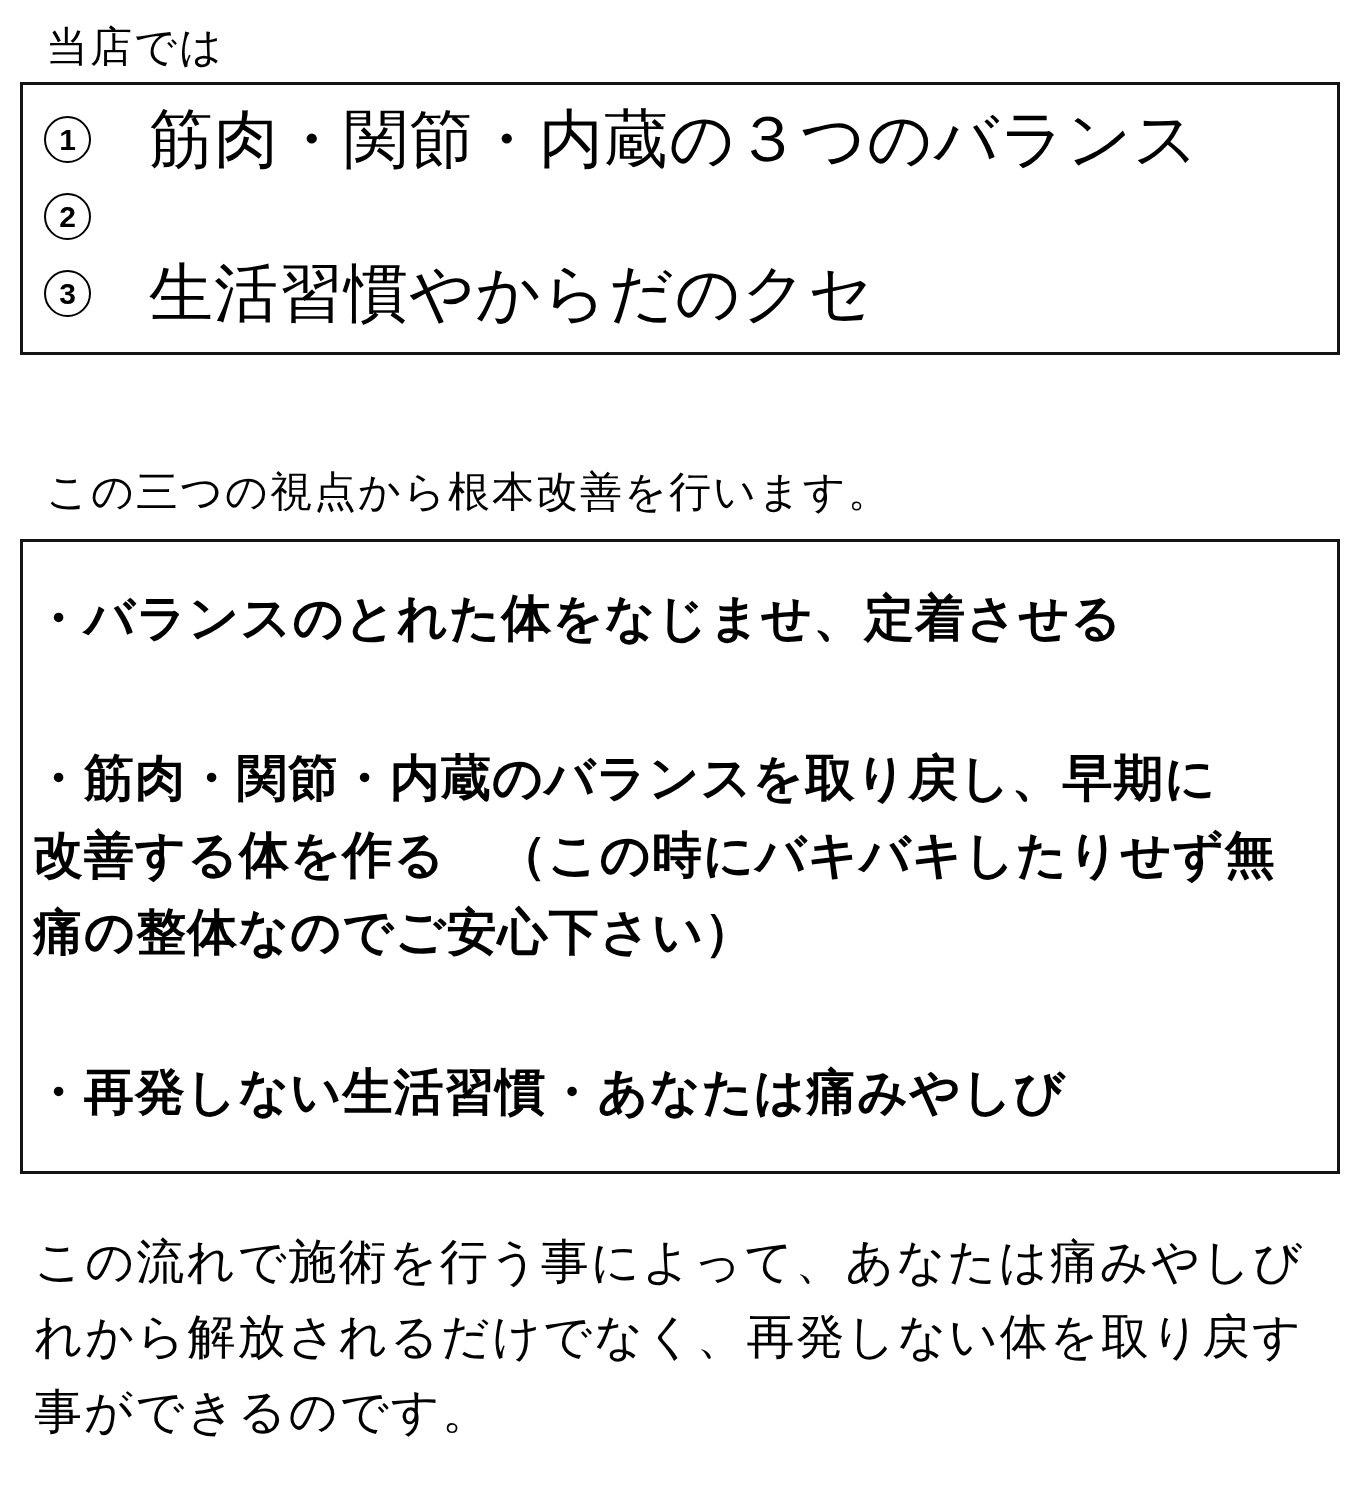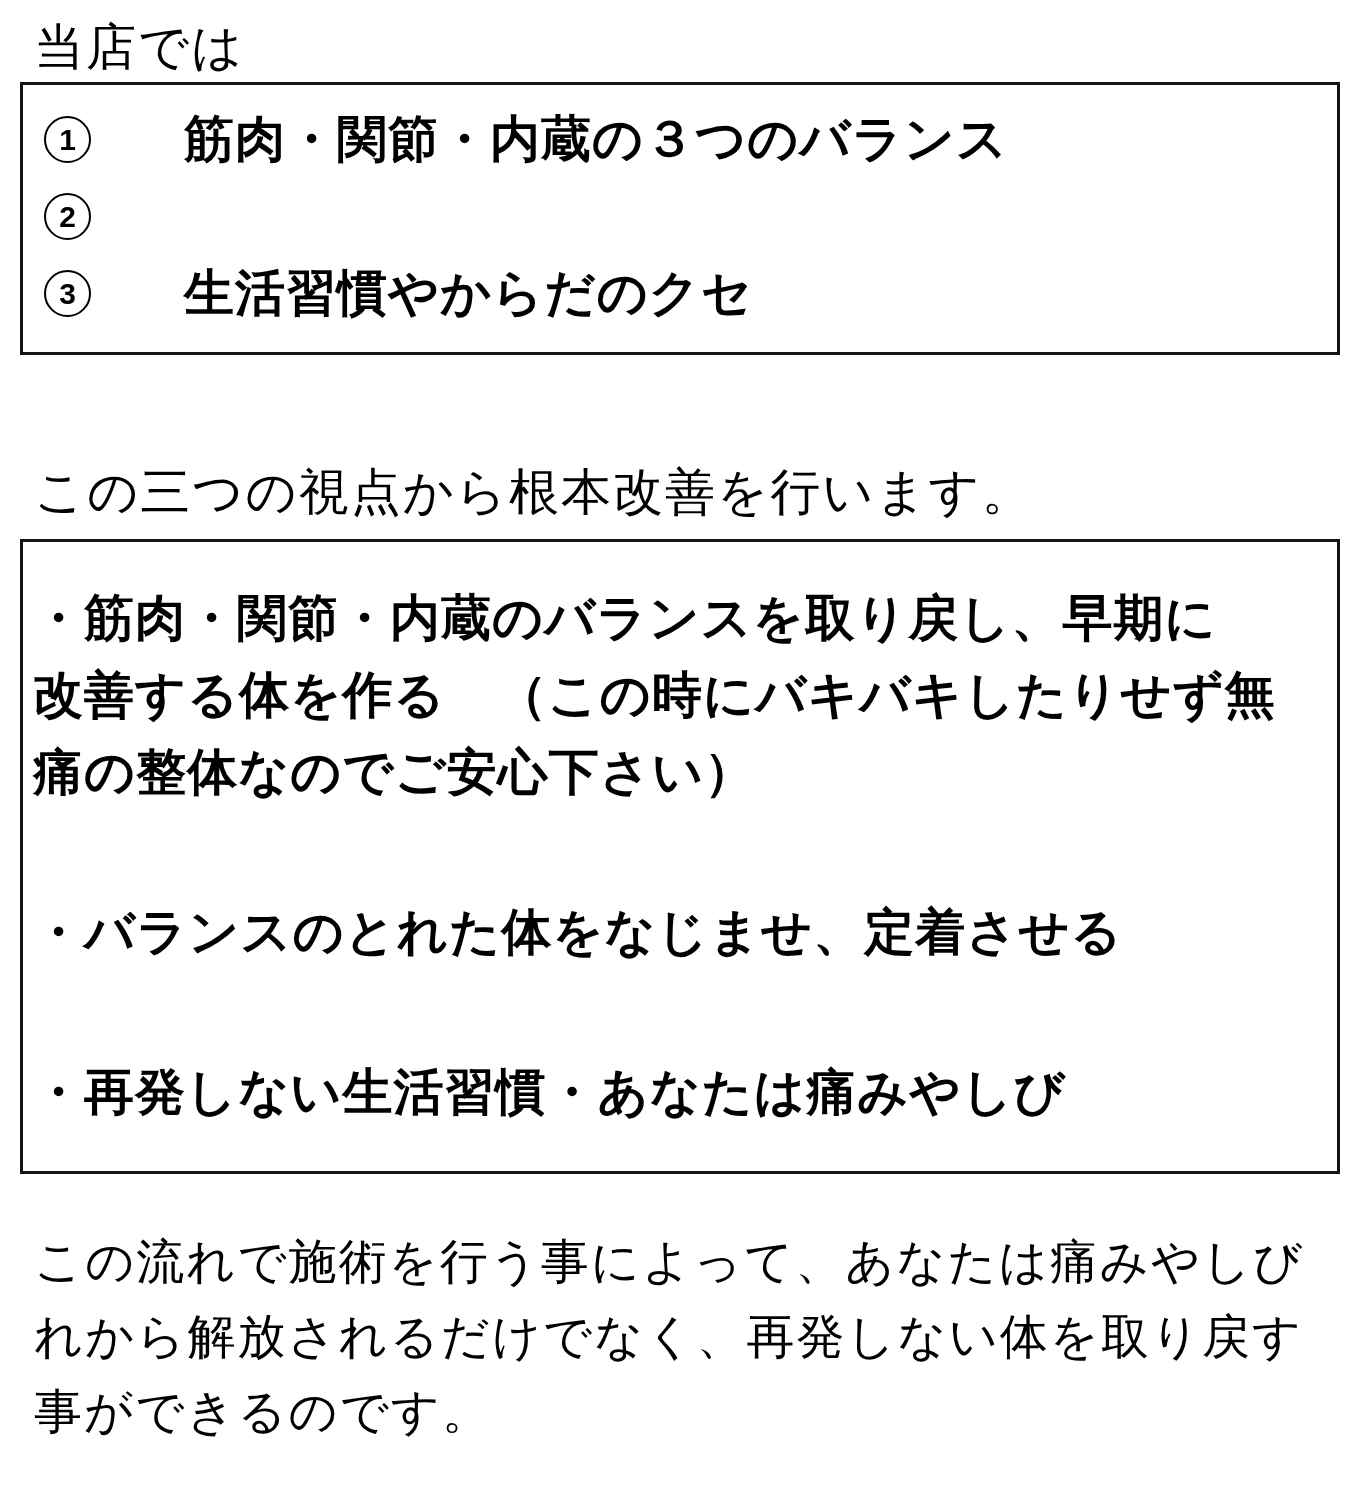--- a/index.html
+++ b/index.html
@@ -7,22 +7,22 @@
   body {
     width: 1366px;
     min-height: 1511px;
     background: #ffffff;
     color: #000000;
     font-family: "Liberation Sans", sans-serif;
     padding: 12px 24px 52px 20px;
   }
 
   .heading {
-    margin: 0 0 0 14px;
-    font-size: 50px;
+    margin: 0 0 0 26px;
+    font-size: 42px;
     font-weight: 400;
     line-height: 70px;
     letter-spacing: 2px;
     white-space: nowrap;
   }
   .heading--sub {
     margin-top: 106px;
     margin-bottom: 16px;
     line-height: 62px;
   }
@@ -46,25 +46,24 @@
     border: 2.5px solid #000000;
     border-radius: 50%;
     display: flex;
     align-items: center;
     justify-content: center;
     font-size: 30px;
     font-weight: 700;
     margin-right: 58px;
   }
   .point-label {
-    font-size: 50px;
-    font-weight: 700;
+    font-size: 64px;
+    font-weight: 400;
     letter-spacing: 1px;
     white-space: nowrap;
-    margin-left: 35px;
   }
 
   .box--process { padding: 38px 12px 40px 10px; }
   .bullet {
     margin: 0;
     font-size: 50px;
     font-weight: 800;
     line-height: 77px;
     letter-spacing: 1px;
     white-space: pre-line;
@@ -108,25 +107,25 @@
       </span>
       <span class="point-label">生活習慣やからだのクセ</span>
     </div>
 
   </div>
 
   <p class="heading heading--sub">この三つの視点から根本改善を行います。</p>
 
   <div class="box box--process">
 
+    <p class="bullet">・バランスのとれた体をなじませ、定着させる</p>
+
     <p class="bullet">・筋肉・関節・内蔵のバランスを取り戻し、早期に
 改善する体を作る　（この時にバキバキしたりせず無
 痛の整体なのでご安心下さい）</p>
-
-    <p class="bullet">・バランスのとれた体をなじませ、定着させる</p>
 
     <p class="bullet">・再発しない生活習慣・あなたは痛みやしび</p>
 
   </div>
 
   <p class="closing">この流れで施術を行う事によって、あなたは痛みやしび
 れから解放されるだけでなく、再発しない体を取り戻す
 事ができるのです。</p>
 
 </div>

